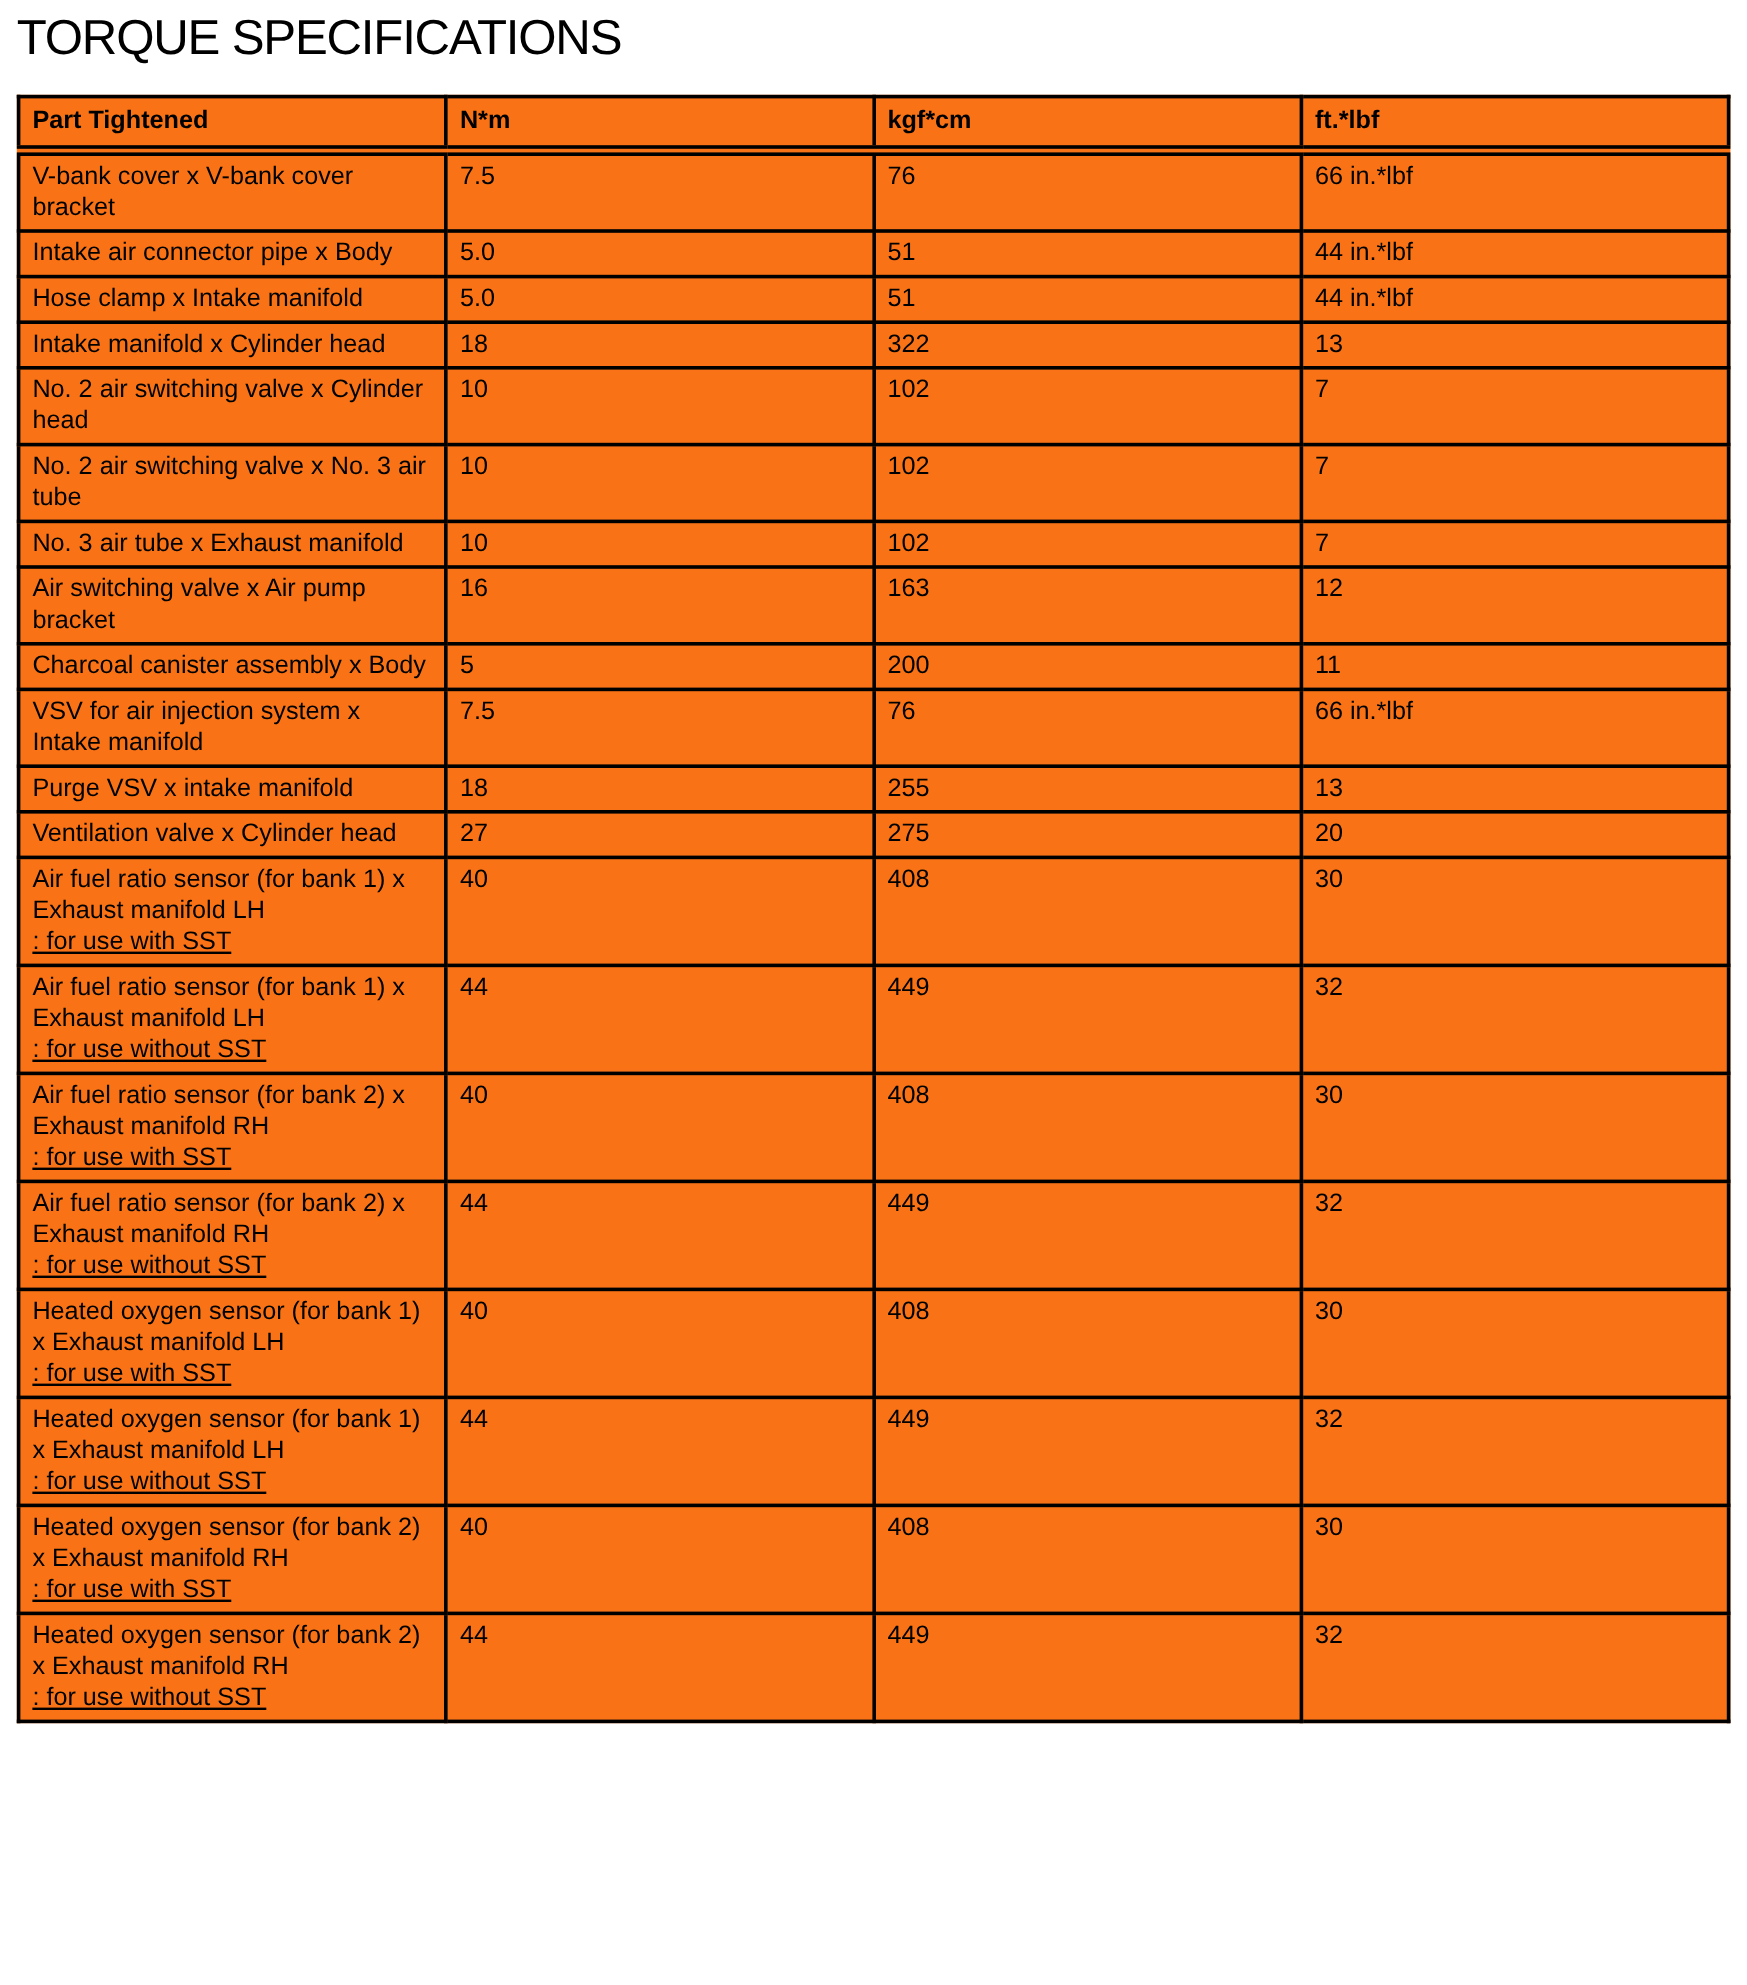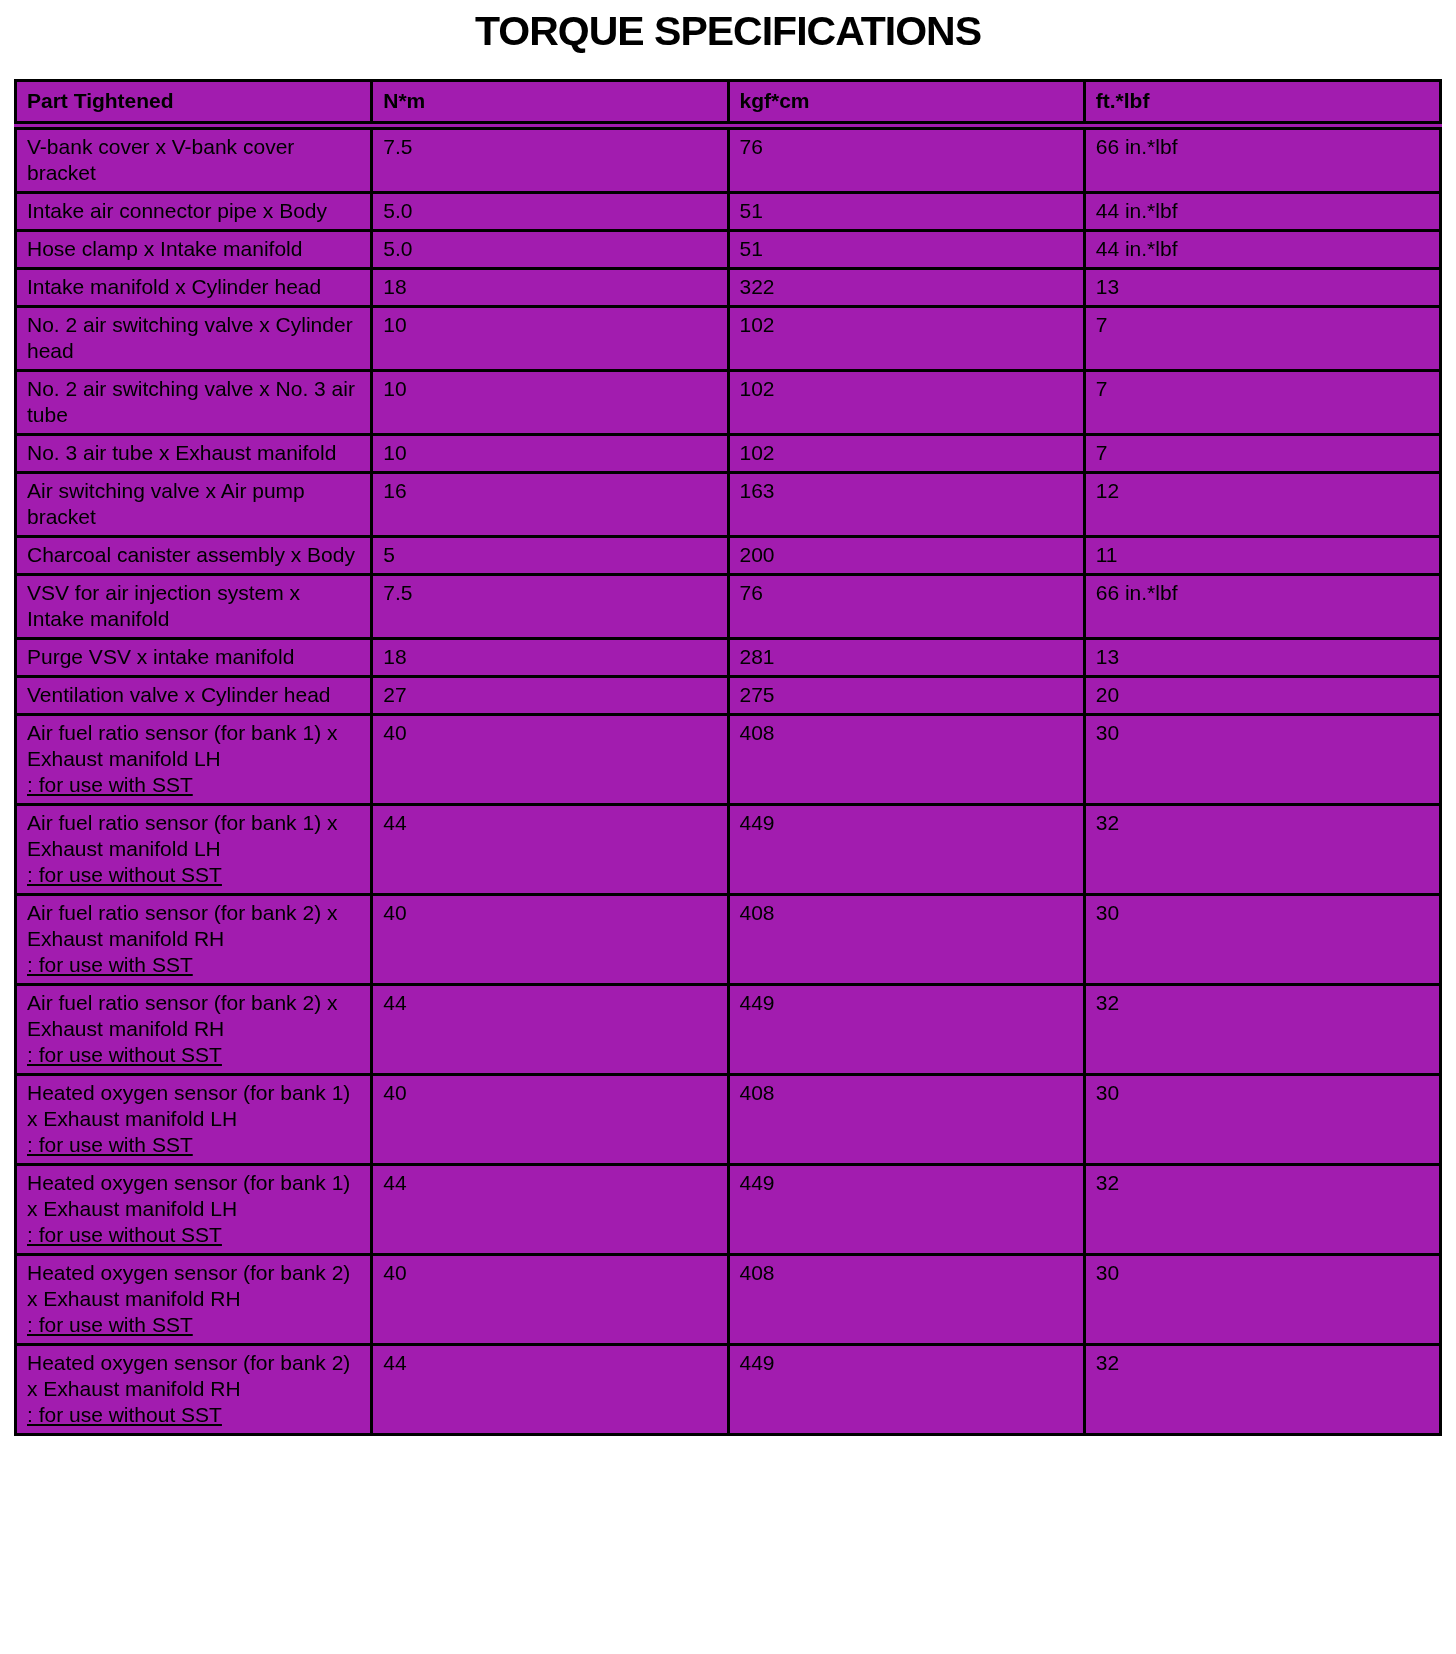--- a/index.html
+++ b/index.html
@@ -8,32 +8,31 @@
     background: #ffffff;
     color: #000000;
     font-family: "Liberation Sans", sans-serif;
   }
   .page {
     width: 1456px;
     box-sizing: border-box;
     padding: 6px 14px 16px 14px;
   }
   .doc-title {
-    text-align: center;
     font-size: 41px;
-    font-weight: bold;
+    font-weight: normal;
     letter-spacing: -1px;
     margin: 2px 0 24px 0;
     white-space: nowrap;
   }
   table.spec-table {
     border-collapse: collapse;
     table-layout: fixed;
     width: 1428px;
-    background: #a21caf;
+    background: #f97316;
     padding-left: 40px;
   }
   col.c1, col.c2, col.c3, col.c4 { width: 25%; }
   .spec-table th,
   .spec-table td {
     border: 3px solid #000000;
     vertical-align: top;
     text-align: left;
     padding: 4px 10px 5px 10px;
     font-size: 21px;
@@ -225,21 +224,21 @@
     </tr>
         <tr>
       <td>
         <span class="part-name">Purge VSV x intake manifold</span>
 
       </td>
       <td>
         <span>18</span>
       </td>
       <td>
-        <span>281</span>
+        <span>255</span>
       </td>
       <td>
         <span>13</span>
       </td>
     </tr>
         <tr>
       <td>
         <span class="part-name">Ventilation valve x Cylinder head</span>
 
       </td>

